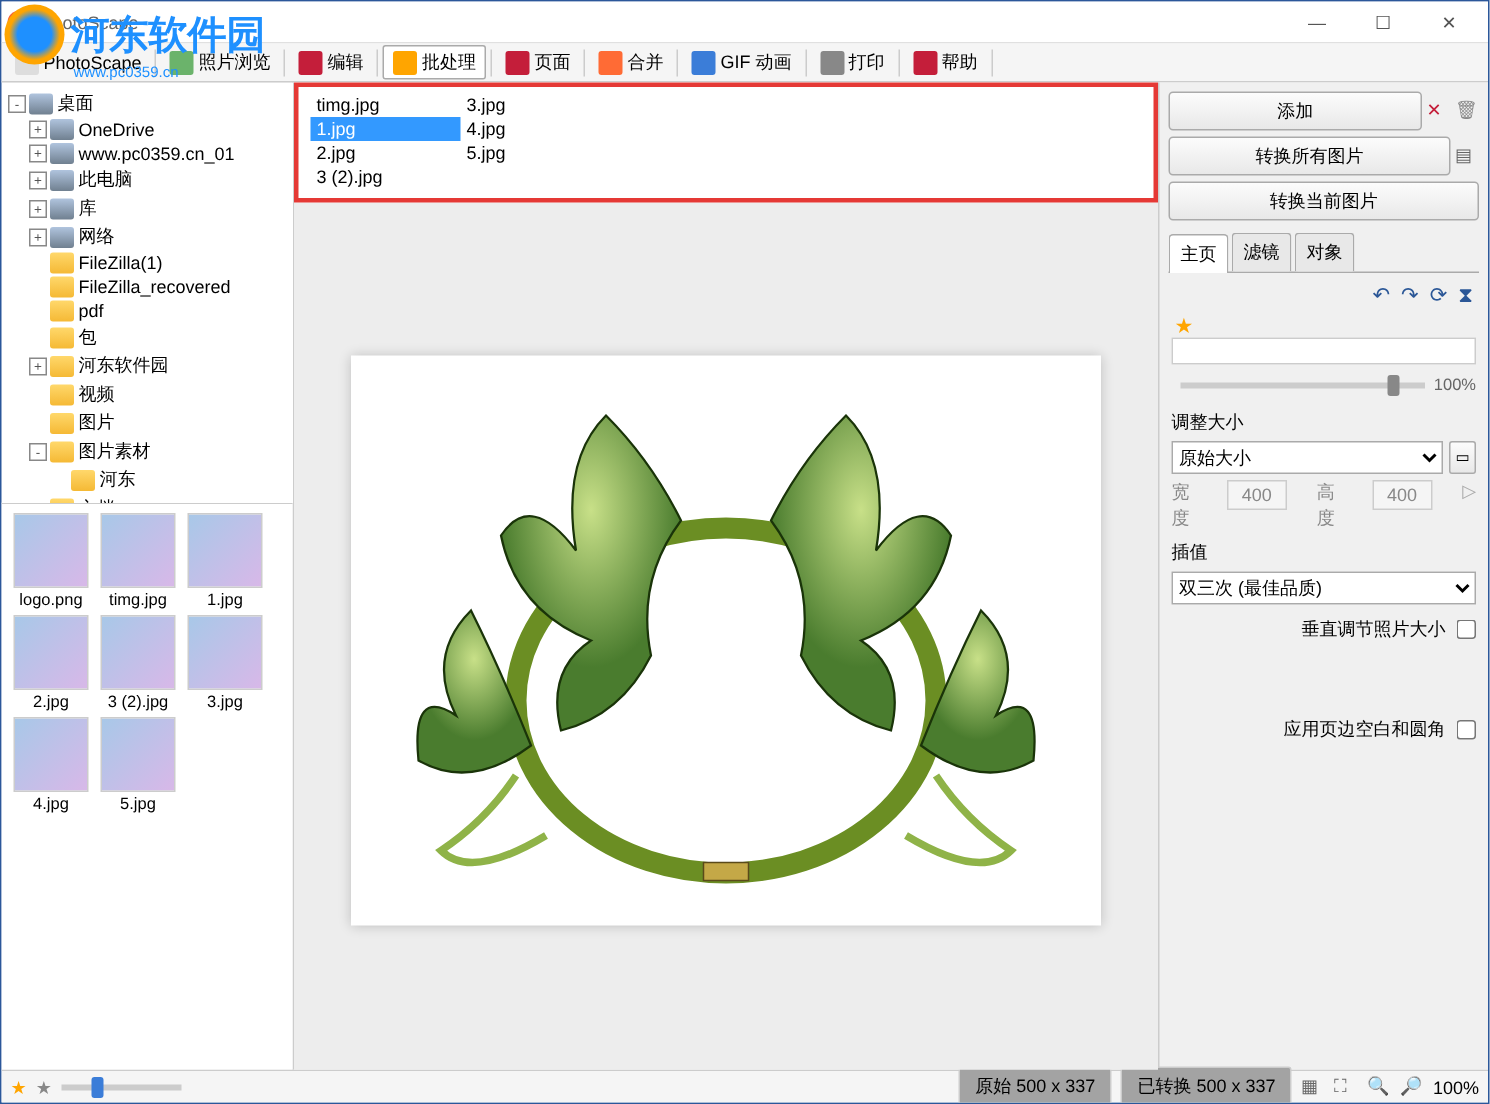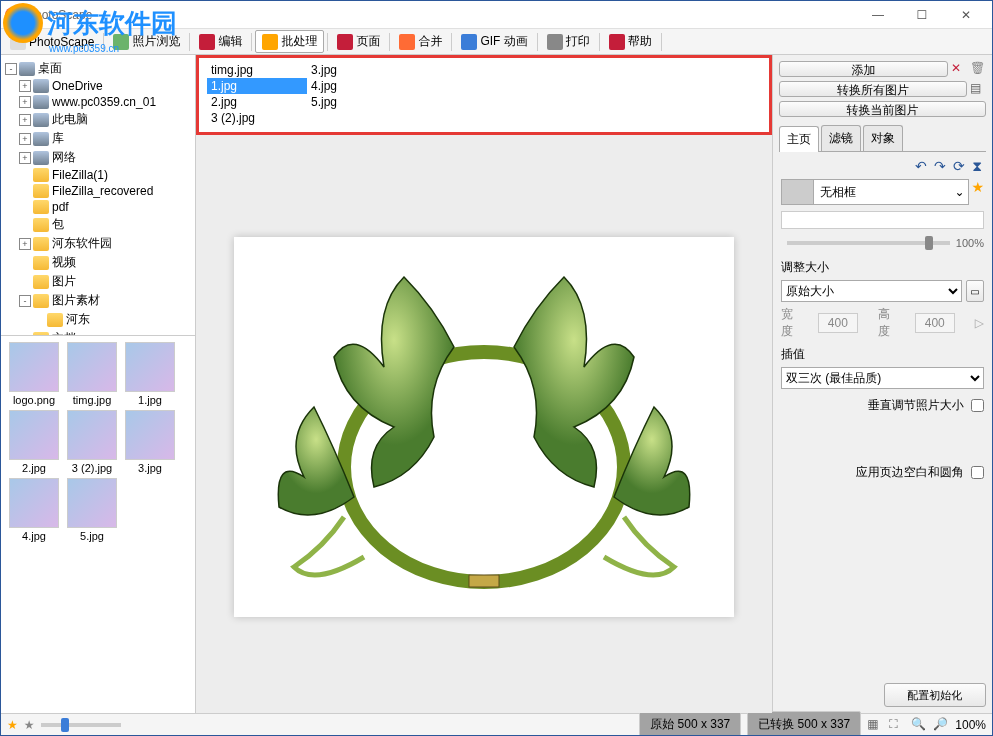--- a/index.html
+++ b/index.html
@@ -40,21 +40,21 @@
 .center-panel { flex: 1; display: flex; flex-direction: column; background: #ededed; position: relative; }
 .file-list { position: absolute; top: 0; left: 0; right: 0; height: 80px; background: #fff; border: 3px solid #e53935; padding: 4px 8px; display: flex; flex-direction: column; flex-wrap: wrap; align-content: flex-start; }
 .file-item { width: 100px; padding: 1px 4px; cursor: pointer; }
 .file-item.selected { background: #3399ff; color: #fff; }
 
 .canvas-area { position: absolute; top: 86px; bottom: 0; left: 0; right: 0; background: #ededed; display: flex; align-items: center; justify-content: center; padding: 10px; }
 .canvas { width: 500px; height: 380px; background: #fff; box-shadow: 0 0 8px rgba(0,0,0,0.2); display: flex; align-items: center; justify-content: center; }
 
 .right-panel { width: 220px; border-left: 1px solid #ccc; background: #f0f0f0; display: flex; flex-direction: column; padding: 6px; }
 .right-panel .btn-row { display: flex; align-items: center; margin-bottom: 4px; gap: 3px; }
-.wide-btn { flex: 1; height: 16px; background: linear-gradient(#fcfcfc,#e8e8e8); border: 1px solid #aaa; border-radius: 3px; cursor: pointer; }
+.wide-btn { flex: 1; height: 26px; background: linear-gradient(#fcfcfc,#e8e8e8); border: 1px solid #aaa; border-radius: 3px; cursor: pointer; }
 .mini-btn { width: 18px; height: 22px; background: linear-gradient(#fcfcfc,#e8e8e8); border: 1px solid #aaa; border-radius: 2px; cursor: pointer; font-size: 10px; }
 .icon-btn { width: 16px; height: 16px; cursor: pointer; color: #c41e3a; }
 
 .tabs { display: flex; border-bottom: 1px solid #aaa; margin-top: 4px; }
 .tab { padding: 4px 7px; border: 1px solid #aaa; border-bottom: none; background: #e8e8e8; cursor: pointer; margin-right: 2px; border-radius: 3px 3px 0 0; }
 .tab.active { background: #fff; position: relative; top: 1px; }
 
 .tab-content { flex: 1; padding: 6px 2px; background: #f0f0f0; }
 .small-icons { text-align: right; margin-bottom: 4px; }
 .small-icons span { margin: 0 2px; color: #2b5797; cursor: pointer; font-size: 14px; }
@@ -68,21 +68,21 @@
 .thin-bar { height: 18px; background: #fff; border: 1px solid #ccc; margin-bottom: 8px; }
 
 .slider-row { display: flex; align-items: center; justify-content: flex-end; margin-bottom: 10px; }
 .slider-track { flex: 1; height: 4px; background: #ccc; margin: 0 6px; position: relative; }
 .slider-thumb { position: absolute; top: -5px; width: 8px; height: 14px; background: #888; border-radius: 2px; }
 .slider-val { font-size: 11px; color: #666; }
 
 .section-label { text-align: left; margin: 6px 0 4px; }
 .select-row { display: flex; align-items: center; gap: 4px; margin-bottom: 4px; }
 .select-row select { flex: 1; height: 22px; border: 1px solid #aaa; background: #fff; }
-.dim-row { display: flex; gap: 20px; align-items: center; margin-bottom: 4px; }
+.dim-row { display: flex; gap: 20px; align-items: flex-start; margin-bottom: 4px; }
 .dim-row label { color: #888; }
 .dim-row input { width: 40px; height: 20px; border: 1px solid #ccc; background: #f5f5f5; text-align: center; color: #888; }
 .chk-row { text-align: right; margin: 8px 0; }
 .chk-row input { vertical-align: middle; margin-left: 4px; }
 
 .bottom-btns { margin-top: auto; }
 .bottom-btns .row { display: flex; gap: 4px; margin-top: 4px; }
 .bottom-btns button { flex: 1; height: 24px; background: linear-gradient(#fcfcfc,#e8e8e8); border: 1px solid #aaa; border-radius: 3px; cursor: pointer; font-size: 11px; }
 
 .statusbar { height: 22px; border-top: 1px solid #ccc; background: #f5f5f5; display: flex; align-items: center; padding: 0 6px; gap: 6px; }
@@ -349,25 +349,20 @@
     </div>
 
     <div class="tab-content">
       <div class="small-icons">
         <span>↶</span>
         <span>↷</span>
         <span>⟳</span>
         <span>⧗</span>
       </div>
       <div style="display:flex;align-items:flex-start">
-        <div class="frame-select" style="flex:1">
-          <div class="frame-preview"></div>
-          <div class="frame-label">无相框</div>
-          <div class="frame-arrow">⌄</div>
-        </div>
         <span class="star-icon">★</span>
       </div>
       <div class="thin-bar"></div>
       <div class="slider-row">
         <div class="slider-track">
             <div class="slider-thumb" style="left:85%"></div>
           </div>
         <span class="slider-val">100%</span>
       </div>
 
@@ -393,24 +388,20 @@
         <span>垂直调节照片大小</span>
         <input type="checkbox" style="">
       </div>
       <div class="chk-row" style="margin-top:50px">
         <span>应用页边空白和圆角</span>
         <input type="checkbox" style="">
       </div>
     </div>
 
     <div class="bottom-btns">
-      <div class="row">
-        <div style="flex:1"></div>
-        <button>配置初始化</button>
-      </div>
     </div>
   </div>
 </div>
 
 <div class="statusbar">
   <span class="star-y">★</span>
   <span class="star-g">★</span>
   <div class="zoom-slider">
       <div class="thumb"></div>
     </div>

